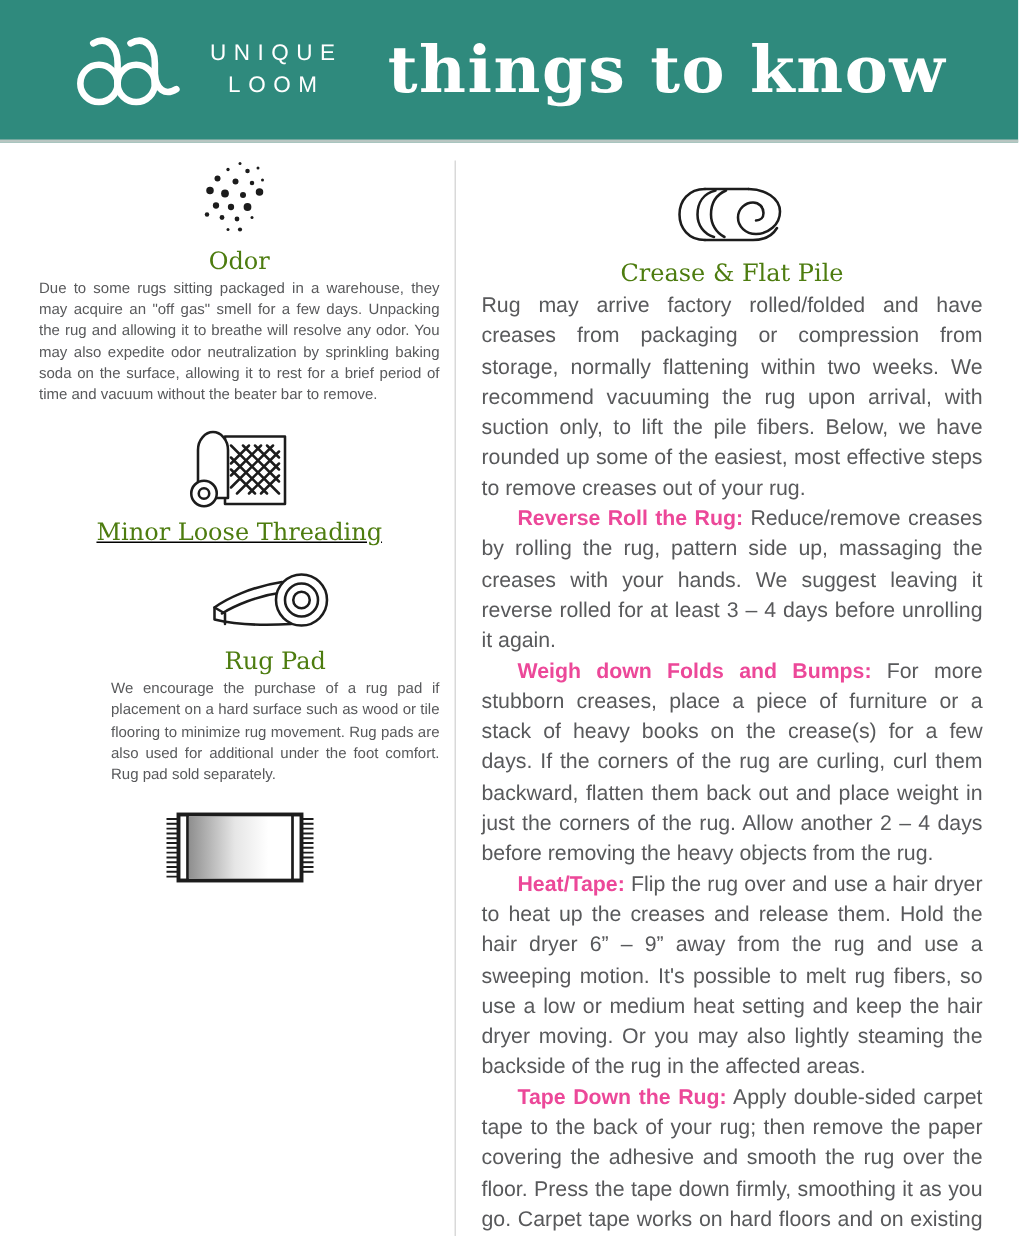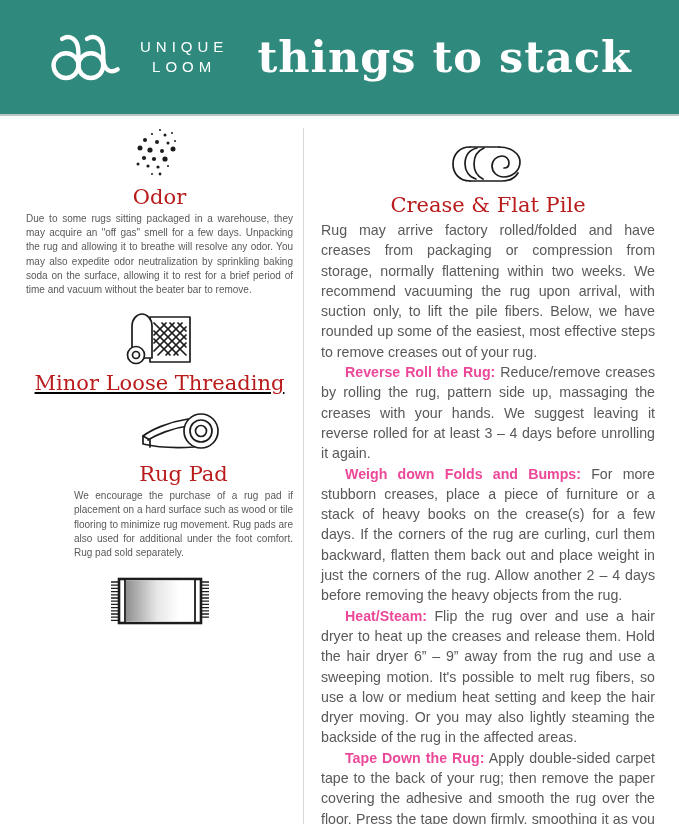--- a/index.html
+++ b/index.html
@@ -5,21 +5,21 @@
   html,body{margin:0;padding:0;background:#ffffff;}
   .page{
     position:relative;
     width:679px;height:824px;
     background:#ffffff;
     font-family:"Liberation Sans", sans-serif;
     overflow:hidden;
   }
   
   .banner{
-    height:116px;
+    height:95px;
     background:#2f8a7d;
     border-bottom:2px solid #b9c6c2;
     display:flex;align-items:center;
     box-sizing:border-box;
   }
   .logo-group{display:flex;align-items:center;margin-left:44px;}
   .logo-mark{width:86px;height:58px;}
   .brand-text{
     color:#ffffff;margin-left:10px;
     font-size:15px;letter-spacing:5px;line-height:1.35;
@@ -39,22 +39,22 @@
   }
   .divider{width:1px;background:#d9d9d9;margin-top:12px;}
   .col-right{
     flex:1;box-sizing:border-box;
     padding:10px 24px 0 17px;
   }
   .section{text-align:center;}
   .icon-wrap{display:flex;justify-content:center;align-items:flex-end;}
   h2{
     font-family:"DejaVu Serif", serif;
-    font-weight:500;color:#b91c1c;
-    font-size:21px;margin:5px 0 3px 0;
+    font-weight:500;color:#4d7c0f;
+    font-size:16px;margin:5px 0 3px 0;
   }
   p.body{
     margin:0;color:#58595b;
     font-size:10px;line-height:1.42;
     text-align:justify;text-align-last:left;
   }
   .sec-threading{margin-top:13px;text-decoration:underline;}
   .sec-rugpad{margin-top:12px;margin-left:48px;}
   .sec-shading{margin-top:16px;}
   .sec-crease .icon-wrap{margin-top:16px;}
@@ -78,21 +78,21 @@
           <circle cx="49" cy="39" r="13"></circle>
           <path d="M62,39 L62,25 C62,12 54,6 45,11"></path>
           <path d="M62,33 C63,43 69,48 77,43"></path>
         </g>
       </svg>
       <div class="brand-text">
         <div>UNIQUE</div>
         <div>LOOM</div>
       </div>
     </div>
-    <div class="banner-title">things to stack</div>
+    <div class="banner-title">things to know</div>
   </div>
 
   <div class="content">
 
     <div class="col-left">
 
       <div class="section sec-odor">
         <div class="icon-wrap">
           <svg width="62" height="54" viewBox="0 0 62 54">
             <g fill="#1c1c1c">
@@ -208,19 +208,19 @@
           </svg>
         </div>
         <h2>Crease &amp; Flat Pile</h2>
         <p class="body">Rug may arrive factory rolled/folded and have creases from packaging or compression from storage, normally flattening within two weeks. We recommend vacuuming the rug upon arrival, with suction only, to lift the pile fibers. Below, we have rounded up some of the easiest, most effective steps to remove creases out of your rug.</p>
       </div>
 
       <p class="body tip"><b>Reverse Roll the Rug:</b> <span>Reduce/remove creases by rolling the rug, pattern side up, massaging the creases with your hands. We suggest leaving it reverse rolled for at least 3 – 4 days before unrolling it again.</span></p>
 
       <p class="body tip"><b>Weigh down Folds and Bumps:</b> <span>For more stubborn creases, place a piece of furniture or a stack of heavy books on the crease(s) for a few days. If the corners of the rug are curling, curl them backward, flatten them back out and place weight in just the corners of the rug. Allow another 2 – 4 days before removing the heavy objects from the rug.</span></p>
 
-      <p class="body tip"><b>Heat/Steam:</b> <span>Flip the rug over and use a hair dryer to heat up the creases and release them. Hold the hair dryer 6” – 9” away from the rug and use a sweeping motion. It's possible to melt rug fibers, so use a low or medium heat setting and keep the hair dryer moving. Or you may also lightly steaming the backside of the rug in the affected areas.</span></p>
+      <p class="body tip"><b>Heat/Tape:</b> <span>Flip the rug over and use a hair dryer to heat up the creases and release them. Hold the hair dryer 6” – 9” away from the rug and use a sweeping motion. It's possible to melt rug fibers, so use a low or medium heat setting and keep the hair dryer moving. Or you may also lightly steaming the backside of the rug in the affected areas.</span></p>
 
       <p class="body tip"><b>Tape Down the Rug:</b> <span>Apply double-sided carpet tape to the back of your rug; then remove the paper covering the adhesive and smooth the rug over the floor. Press the tape down firmly, smoothing it as you go. Carpet tape works on hard floors and on existing wall-to-wall carpet, holding your rug in place. If you have laminate flooring, purchase a less adhesive double-sided tape to prevent the laminate from buckling or otherwise being damaged.</span></p>
 
     </div>
   </div>
 </div>
 
 </body></html>

